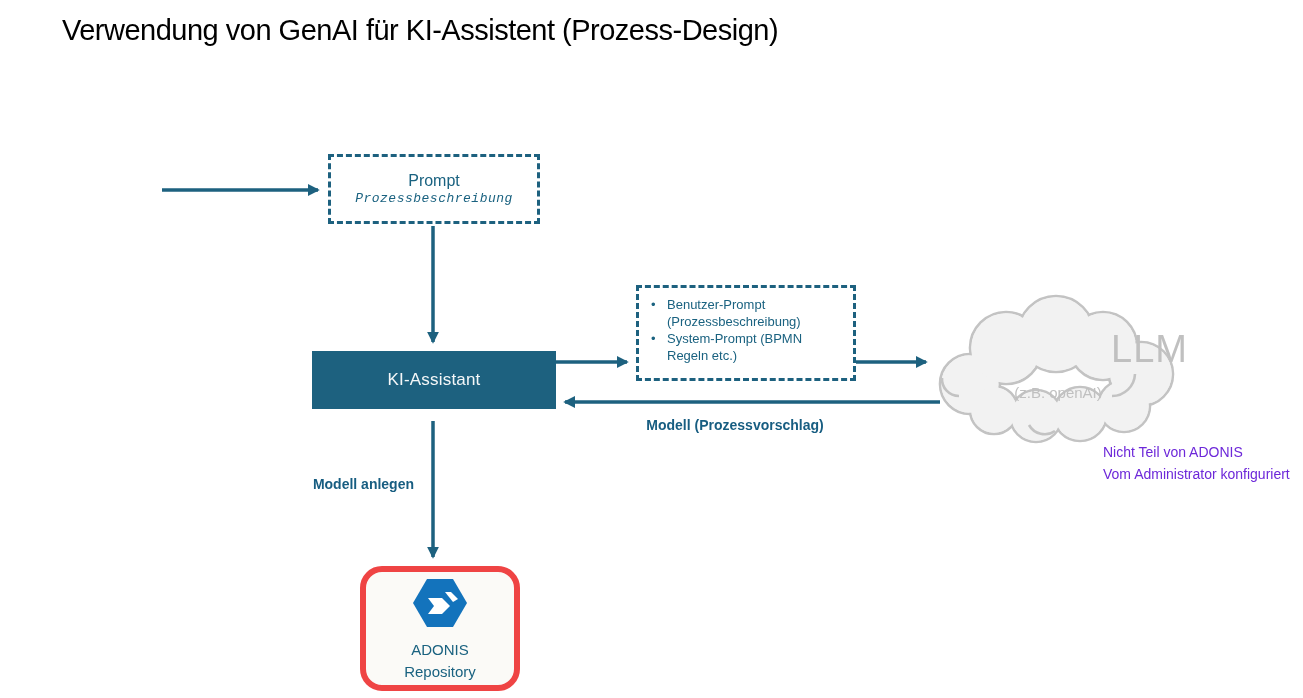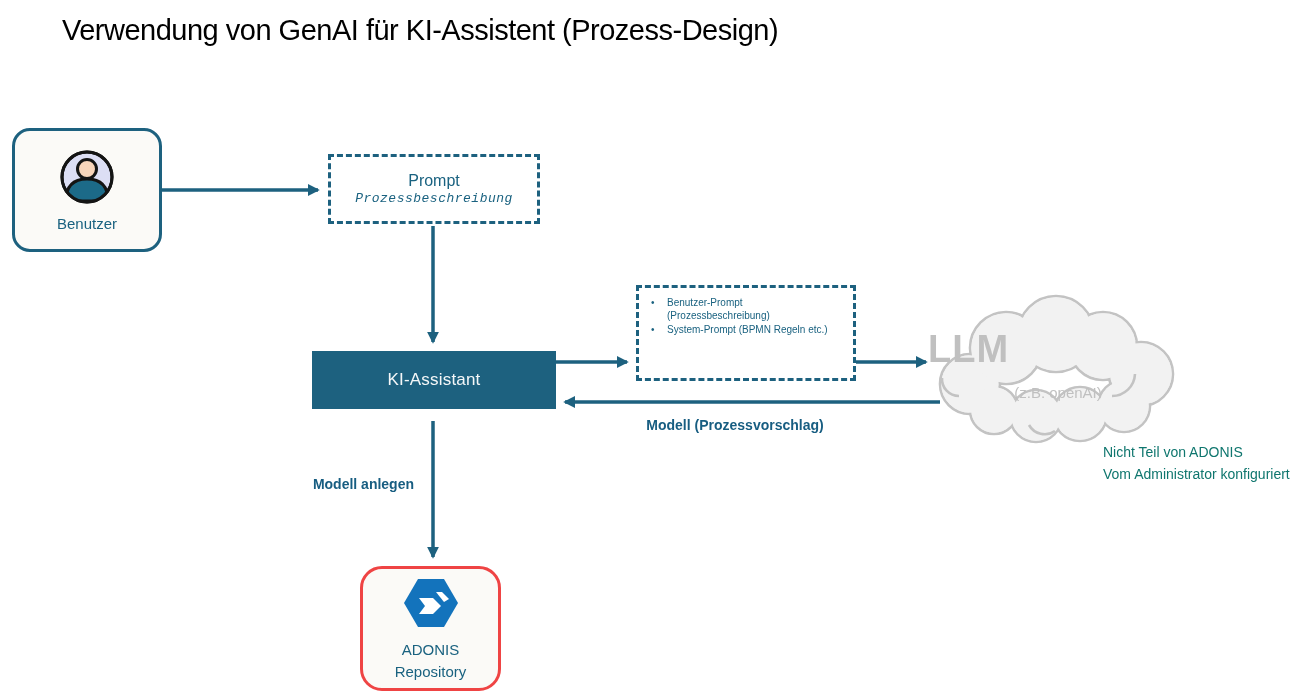--- a/index.html
+++ b/index.html
@@ -80,50 +80,50 @@
     left: 636px; top: 285px;
     width: 220px; height: 96px;
     border: 3px dashed #1d617f;
     background: #ffffff;
     padding: 9px 10px 0 8px;
   }
   .details-box ul { list-style: none; }
   .details-box li {
     position: relative;
     padding-left: 20px;
-    color: #1a6280; font-size: 10px; line-height: 1.28;
+    color: #1a6280; font-size: 13px; line-height: 1.28;
     margin-bottom: 1px;
   }
   .details-box li::before {
     content: "•";
     position: absolute; left: 4px; top: 0;
     color: #1a6280;
   }
 
   .llm-cloud {
     left: 928px; top: 292px;
     width: 262px; height: 152px;
   }
   .llm-cloud svg { position: absolute; left: 0; top: 0; }
   .llm-title {
     position: absolute; left: 0; top: 36px; width: 260px;
-    text-align: left;
-    color: #c0c0c0; font-size: 38px; font-weight: 700;
+    text-align: right;
+    color: #c0c0c0; font-size: 38px; font-weight: 400;
     letter-spacing: 1px;
   }
   .llm-sub {
     position: absolute; left: 0; top: 92px; width: 260px;
     text-align: center;
     color: #c0c0c0; font-size: 15px;
   }
 
   .adonis-box {
     left: 360px; top: 566px;
-    width: 141px; height: 125px;
-    border: 3px solid #ef4444;
+    width: 160px; height: 125px;
+    border: 6px solid #ef4444;
     border-radius: 22px;
     background: #fbfaf7;
     display: flex; flex-direction: column;
     align-items: center; justify-content: center;
     gap: 4px;
   }
   .adonis-box .label {
     color: #1a6280; font-size: 15px; text-align: center; line-height: 1.45;
   }
 
@@ -132,21 +132,21 @@
     position: absolute;
     color: #175d81; font-size: 14px; font-weight: 700;
     white-space: nowrap;
   }
   .label-antwort { left: 590px; top: 417px; width: 290px; text-align: center; }
   .label-modell  { left: 292px; top: 476px; width: 122px; text-align: right; }
 
   .side-note {
     position: absolute;
     left: 1103px; top: 442px;
-    color: #0f766e; font-size: 14px; line-height: 1.55;
+    color: #6d28d9; font-size: 14px; line-height: 1.55;
     white-space: nowrap;
   }
 </style>
 </head>
 <body>
 
 <div class="stage">
 
   <div class="page-title">Verwendung von GenAI für KI-Assistent (Prozess-Design)</div>
 
@@ -159,38 +159,20 @@
     <g stroke="#1d617f" stroke-width="3.5" fill="none">
       <path d="M162,190 H318" marker-end="url(#arrow)"></path>
       <path d="M433,226 V342" marker-end="url(#arrow)"></path>
       <path d="M556,362 H627" marker-end="url(#arrow)"></path>
       <path d="M856,362 H926" marker-end="url(#arrow)"></path>
       <path d="M940,402 H565" marker-end="url(#arrow)"></path>
       <path d="M433,421 V557" marker-end="url(#arrow)"></path>
     </g>
   </svg>
 
-  <div class="node benutzer-box">
-    <span>
-      <svg width="56" height="56" viewBox="0 0 56 56">
-        <defs>
-            <clipPath id="uclip">
-              <circle cx="28" cy="28" r="25"></circle>
-            </clipPath>
-          </defs>
-        <circle cx="28" cy="28" r="25" fill="#dcdef4" stroke="#141414" stroke-width="3"></circle>
-        <g clip-path="url(#uclip)">
-          <path d="M 7,52 C 7,35 16,30 28,30 C 40,30 49,35 49,52 Z" fill="#1c6a88" stroke="#141414" stroke-width="3"></path>
-        </g>
-        <circle cx="28" cy="20" r="9.5" fill="#f8d5ba" stroke="#141414" stroke-width="3"></circle>
-        <circle cx="28" cy="28" r="25" fill="none" stroke="#141414" stroke-width="3"></circle>
-      </svg>
-    </span>
-    <span class="label">Benutzer</span>
-  </div>
 
   <div class="node prompt-box">
     <span class="prompt-title">Prompt</span>
     <span class="prompt-sub">Prozessbeschreibung</span>
   </div>
 
   <div class="node ki-box">
     <span>KI-Assistant</span>
   </div>
 

